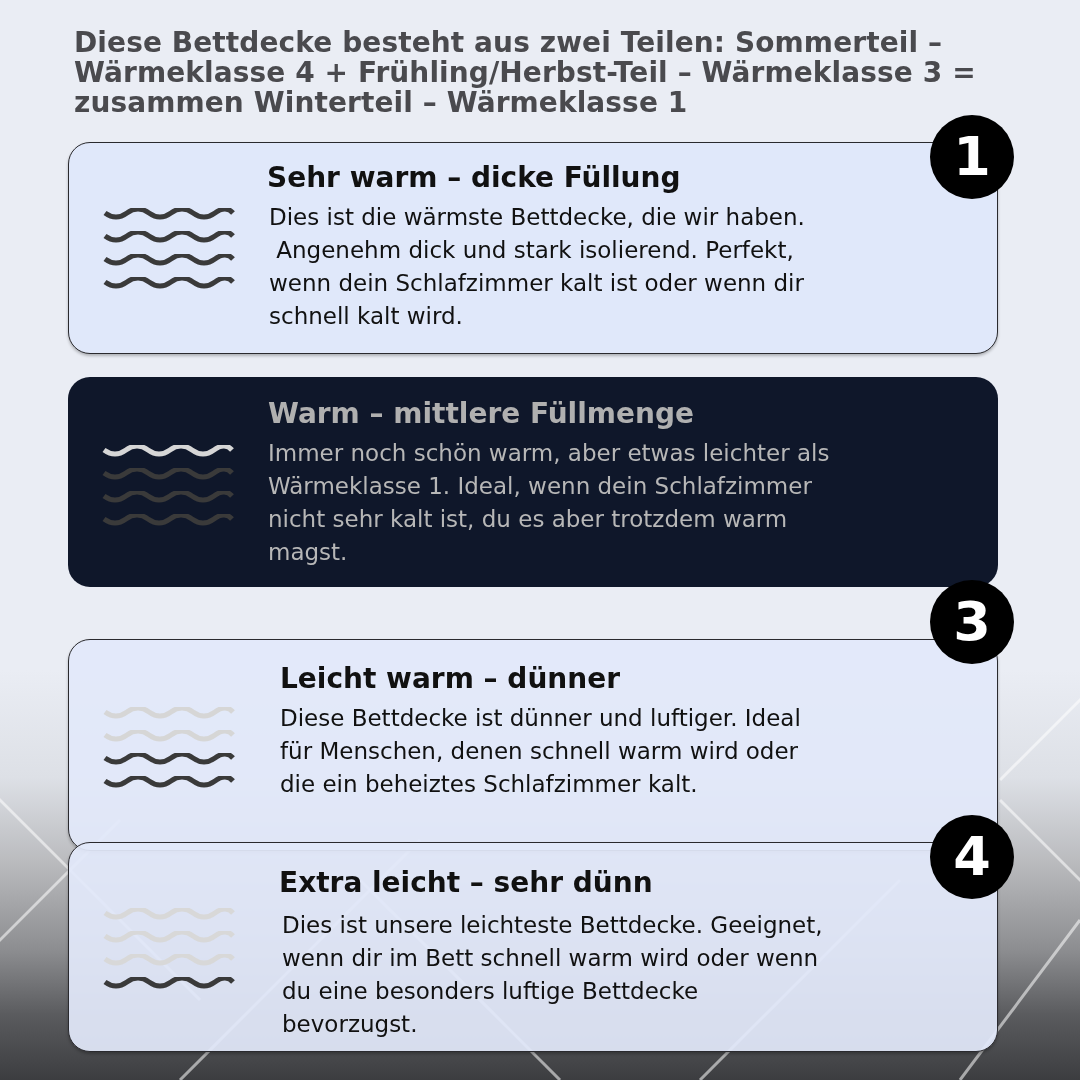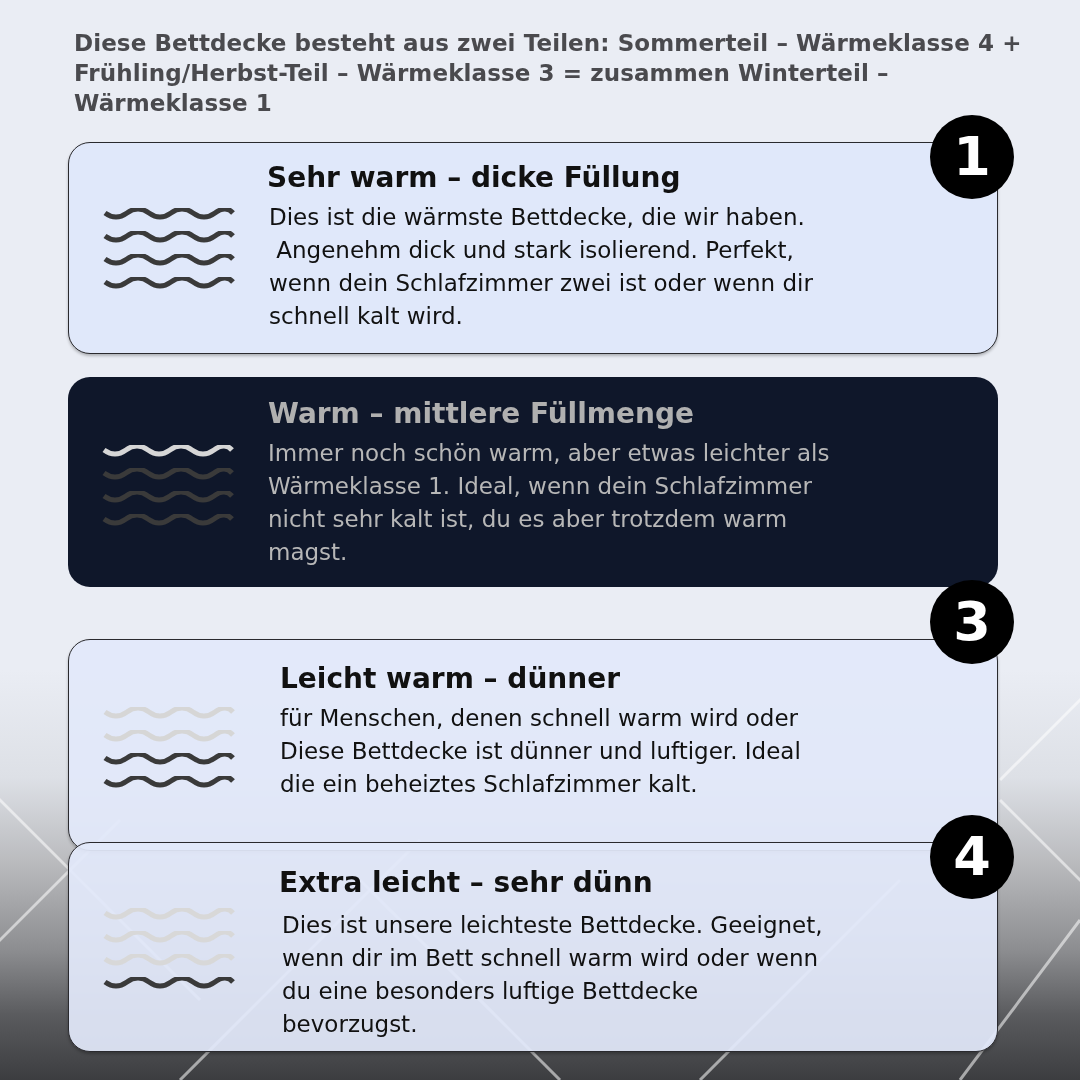--- a/index.html
+++ b/index.html
@@ -5,21 +5,21 @@
     * { box-sizing: border-box; margin: 0; padding: 0; }
     html, body { width: 1080px; height: 1080px; overflow: hidden; }
     body {
       position: relative;
       font-family: "DejaVu Sans", sans-serif;
       background: linear-gradient(180deg, #eaedf4 0%, #eaedf4 62%, #dde0e6 72%, #b9babd 80%, #8c8d90 88%, #5a5b5e 94%, #3c3d40 100%);
     }
     .bg-lines { position: absolute; left: 0; top: 0; width: 1080px; height: 1080px; pointer-events: none; }
     .intro {
       position: absolute; left: 74px; top: 28px; width: 970px;
-      font-weight: bold; font-size: 23px; line-height: 30px; color: #4a4a4e;
+      font-weight: bold; font-size: 28px; line-height: 30px; color: #4a4a4e;
       letter-spacing: 0.1px;
     }
     .card {
       position: absolute; left: 68px; width: 930px;
       border-radius: 22px;
       background: #e0e8fa;
       border: 1.5px solid #2a2a2e;
       box-shadow: 0 2px 3px rgba(0,0,0,0.25);
     }
     .card.faded {
@@ -75,21 +75,21 @@
         <path d="M2 5 Q13 13 24 5 T46 5 T68 5 T90 5 T112 5 T130 5" stroke="#3a3a3a" stroke-width="5" fill="none"></path>
       </svg>
     <svg width="132" height="14" viewBox="0 0 132 14">
         <path d="M2 5 Q13 13 24 5 T46 5 T68 5 T90 5 T112 5 T130 5" stroke="#3a3a3a" stroke-width="5" fill="none"></path>
       </svg>
   </div>
   <div class="card-title" style="left:198px; top:18px;">Sehr warm – dicke Füllung</div>
   <div class="card-text" style="left:200px; top:58px;">
     <div>Dies ist die wärmste Bettdecke, die wir haben.</div>
     <div style="white-space:pre;"> Angenehm dick und stark isolierend. Perfekt,</div>
-    <div>wenn dein Schlafzimmer zwei ist oder wenn dir</div>
+    <div>wenn dein Schlafzimmer kalt ist oder wenn dir</div>
     <div>schnell kalt wird.</div>
   </div>
 </div>
 <div class="badge" style="left:930px; top:115px;">1</div>
 
 <div class="card faded" style="top:377px; height:210px;">
   <div class="waves" style="top:68px;">
     <svg width="132" height="14" viewBox="0 0 132 14">
         <path d="M2 5 Q13 13 24 5 T46 5 T68 5 T90 5 T112 5 T130 5" stroke="#d6d6d6" stroke-width="5" fill="none"></path>
       </svg>
@@ -122,22 +122,22 @@
       </svg>
     <svg width="132" height="14" viewBox="0 0 132 14">
         <path d="M2 5 Q13 13 24 5 T46 5 T68 5 T90 5 T112 5 T130 5" stroke="#3a3a3a" stroke-width="5" fill="none"></path>
       </svg>
     <svg width="132" height="14" viewBox="0 0 132 14">
         <path d="M2 5 Q13 13 24 5 T46 5 T68 5 T90 5 T112 5 T130 5" stroke="#3a3a3a" stroke-width="5" fill="none"></path>
       </svg>
   </div>
   <div class="card-title" style="left:211px; top:22px;">Leicht warm – dünner</div>
   <div class="card-text" style="left:211px; top:62px;">
+    <div>Diese Bettdecke ist dünner und luftiger. Ideal</div>
     <div>für Menschen, denen schnell warm wird oder</div>
-    <div>Diese Bettdecke ist dünner und luftiger. Ideal</div>
     <div>die ein beheiztes Schlafzimmer kalt.</div>
   </div>
 </div>
 <div class="badge" style="left:930px; top:580px;">3</div>
 
 <div class="card translucent" style="top:842px; height:210px;">
   <div class="waves" style="top:65px;">
     <svg width="132" height="14" viewBox="0 0 132 14">
         <path d="M2 5 Q13 13 24 5 T46 5 T68 5 T90 5 T112 5 T130 5" stroke="#d8d8d8" stroke-width="5" fill="none"></path>
       </svg>

